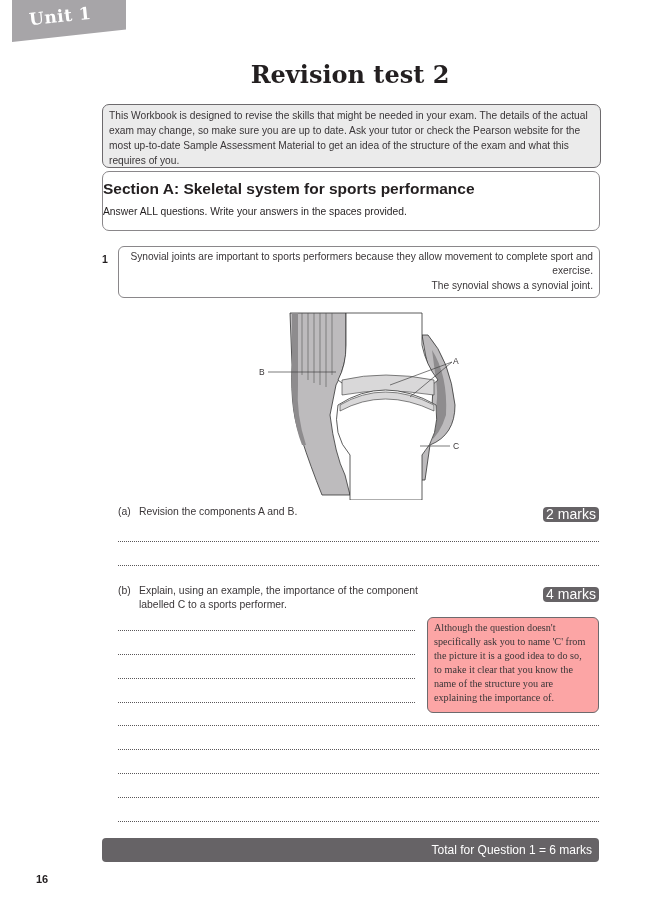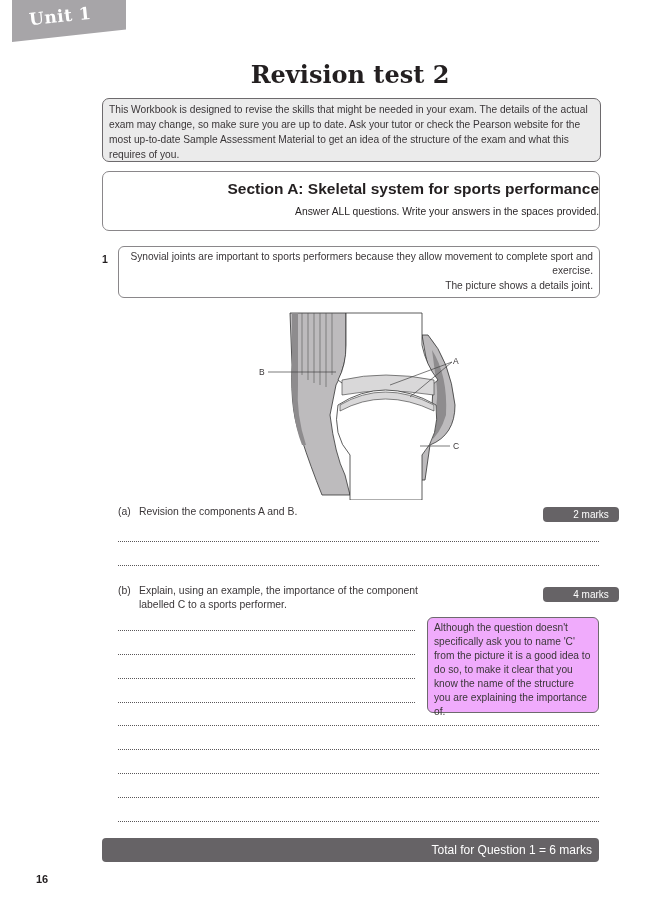--- a/index.html
+++ b/index.html
@@ -3,40 +3,40 @@
 <meta charset="utf-8">
 <style>
   html, body { margin:0; padding:0; background:#ffffff; }
   body { width:660px; height:900px; position:relative; overflow:hidden; font-family:"Liberation Sans", sans-serif; color:#231f20; }
 
   .unit-tab { position:absolute; left:12px; top:0; width:114px; height:42px; background:#a7a5a8; border-bottom-right-radius:12px; transform-origin:left bottom; clip-path:polygon(0 0,100% 0,100% 70%,0 100%); }
   .unit-tab span { position:absolute; left:17px; top:6px; color:#fff; font-family:"DejaVu Serif", serif; font-weight:bold; font-size:17px; transform:rotate(-6deg); letter-spacing:0.5px; }
 
   .title { position:absolute; left:0; width:700px; top:60px; text-align:center; font-family:"DejaVu Serif", serif; font-weight:bold; font-size:24px; color:#231f20; }
 
-  .intro-box { position:absolute; left:102px; top:98px; width:485px; height:56px; background:#ebebeb; border:1px solid #6d6a6d; border-radius:7px; padding:3px 6px; font-size:10.2px; line-height:15px; color:#3a3638; }
+  .intro-box { position:absolute; left:102px; top:104px; width:485px; height:56px; background:#ebebeb; border:1px solid #6d6a6d; border-radius:7px; padding:3px 6px; font-size:10.2px; line-height:15px; color:#3a3638; }
 
-  .section-box { position:absolute; left:102px; top:171px; width:496px; height:58px; border:1px solid #8a878a; border-radius:7px; text-align:right; }
+  .section-box { position:absolute; left:102px; top:171px; width:496px; height:58px; border:1px solid #8a878a; border-radius:7px; text-align:left; }
   .section-box .sec-title { margin-top:8px; font-size:15.5px; font-weight:bold; color:#231f20; }
   .section-box .sec-sub { margin-top:8px; font-size:10.3px; font-weight:normal; color:#231f20; }
 
   .q-num { position:absolute; left:102px; top:253px; font-size:10.5px; font-weight:bold; }
   .q-box { position:absolute; left:118px; top:246px; width:468px; height:44px; border:1px solid #8a878a; border-radius:6px; padding:3px 6px; font-size:10.2px; line-height:13.5px; color:#3a3638; }
   .q-box p { margin:0;text-align:right; }
   .q-box p + p { margin-top:2px; }
 
   .diagram { position:absolute; left:250px; top:305px; width:230px; height:195px; }
   .lbl { position:absolute; font-size:8.5px; color:#3a3638; }
 
   .part-label { position:absolute; font-size:10.4px; color:#3a3638; line-height:14px; }
-  .marks { position:absolute; background:#666366; color:#fff; font-size:10px; border-radius:4px; text-align:center; height:15px; line-height:15px;padding-left:20px; }
+  .marks { position:absolute; background:#666366; color:#fff; font-size:14px; border-radius:4px; text-align:center; height:15px; line-height:15px; }
 
   .dotline { position:absolute; height:0; border-top:1px dotted #5a5759; }
 
-  .tip-box { position:absolute; left:427px; top:617px; width:158px; height:88px; background:#f0abfc; border:1px solid #6d6a6d; border-radius:6px; padding:3px 6px; font-size:10.2px; line-height:14px; color:#3a3638; }
+  .tip-box { position:absolute; left:427px; top:617px; width:158px; height:88px; background:#fca5a5; border:1px solid #6d6a6d; border-radius:6px; padding:3px 6px; font-size:10.2px; line-height:14px; color:#3a3638;font-family:Liberation Serif, serif; }
 
   .total-bar { position:absolute; left:102px; top:838px; width:497px; height:24px; background:#666366; border-radius:4px; color:#fff; font-size:12px; line-height:24px; text-align:right; }
   .total-bar span { margin-right:7px; }
 
   .page-num { position:absolute; left:36px; top:873px; font-size:11px; font-weight:bold; color:#231f20; }
 </style>
 </head>
 <body>
 
 <div class="unit-tab">
@@ -48,21 +48,21 @@
 <div class="intro-box">This Workbook is designed to revise the skills that might be needed in your exam. The details of the actual exam may change, so make sure you are up to date. Ask your tutor or check the Pearson website for the most up-to-date Sample Assessment Material to get an idea of the structure of the exam and what this requires of you.</div>
 
 <div class="section-box">
   <div class="sec-title">Section A: Skeletal system for sports performance</div>
   <div class="sec-sub">Answer ALL questions. Write your answers in the spaces provided.</div>
 </div>
 
 <div class="q-num">1</div>
 <div class="q-box">
   <p>Synovial joints are important to sports performers because they allow movement to complete sport and exercise.</p>
-  <p>The picture shows a details joint.</p>
+  <p>The synovial shows a synovial joint.</p>
 </div>
 
 <div class="diagram">
   <svg width="230" height="195" viewBox="0 0 230 195">
 
     <path d="M40 8 L96 8 L96 50 Q92 70 86 80 L80 110 Q85 150 95 170 L100 190 L72 190 Q60 160 52 135 Q40 110 42 60 Z" fill="#bdbbbd" stroke="#333" stroke-width="0.8"></path>
     <path d="M42 8 L48 8 L48 80 Q46 110 56 140 L52 140 Q40 110 42 60 Z" fill="#8e8c8e"></path>
     <path d="M52 8 L52 70 M58 8 L58 75 M64 8 L64 78 M70 8 L70 80 M76 8 L76 82 M82 8 L82 70" stroke="#555" stroke-width="0.6" fill="none"></path>
     <path d="M178 30 Q200 55 205 100 Q205 130 180 140 L175 175 L160 175 L162 140 Q190 110 180 70 Q175 50 172 30 Z" fill="#bdbbbd" stroke="#333" stroke-width="0.8"></path>
     <path d="M182 45 Q198 70 196 110 Q190 130 178 138 L180 120 Q190 100 186 75 Z" fill="#8e8c8e"></path>

